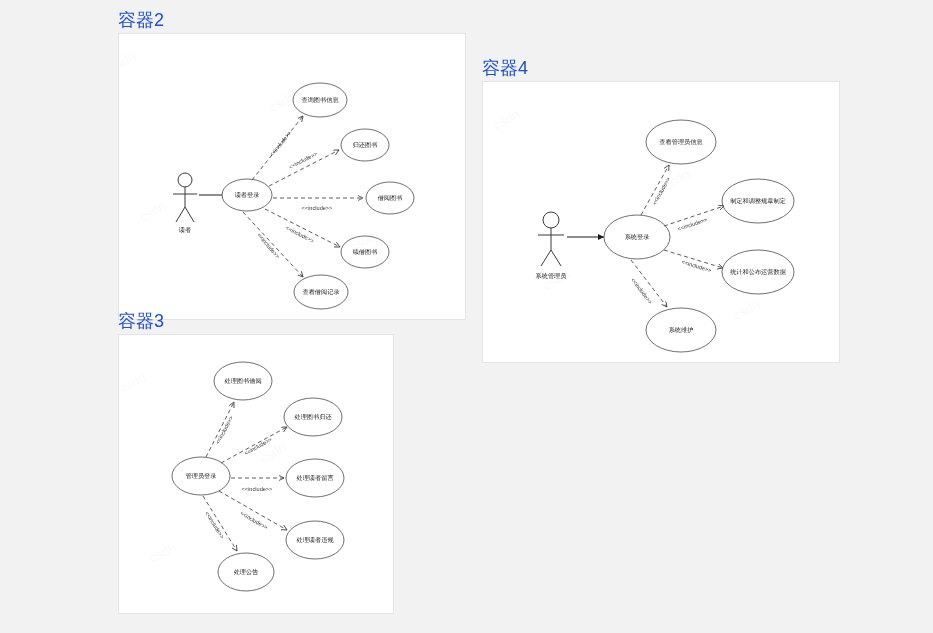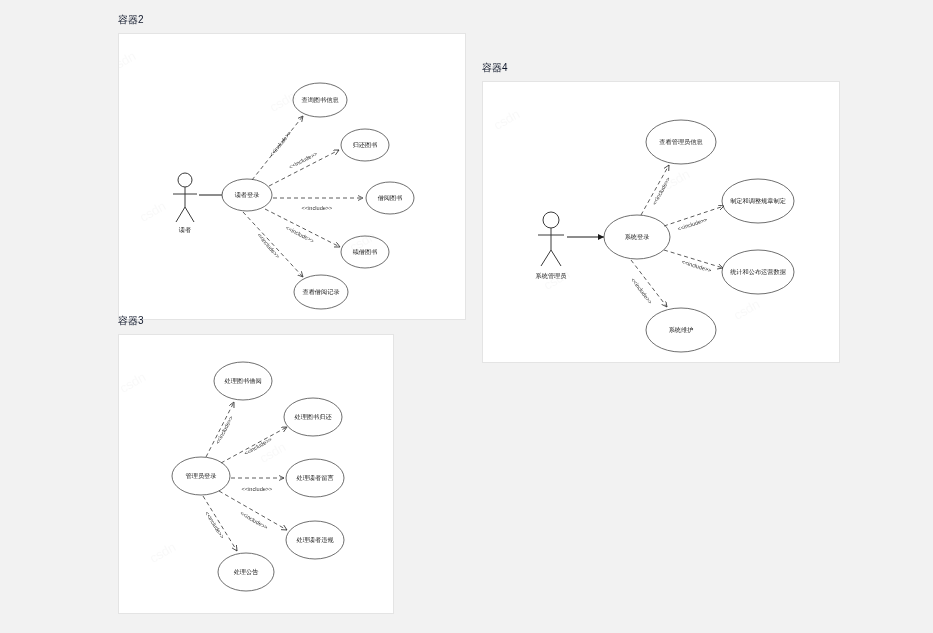--- a/index.html
+++ b/index.html
@@ -4,21 +4,21 @@
 <style>
   html,body{margin:0;padding:0;}
   body{
     width:933px;height:633px;
     background:#f2f2f2;
     font-family:"Liberation Sans","DejaVu Sans",sans-serif;
     position:relative;overflow:hidden;
   }
   .panel{position:absolute;}
   .panel-title{
-    font-size:10px;color:#0f172a;margin-bottom:6px;
+    font-size:18px;color:#1d4ed8;margin-bottom:6px;
     line-height:14px;user-select:none;
   }
   .canvas{
     background:#fff;
     border:1px solid #e4e4e4;
     position:relative;
     box-sizing:border-box;
   }
   .canvas svg{display:block;}
   .uc-text{

